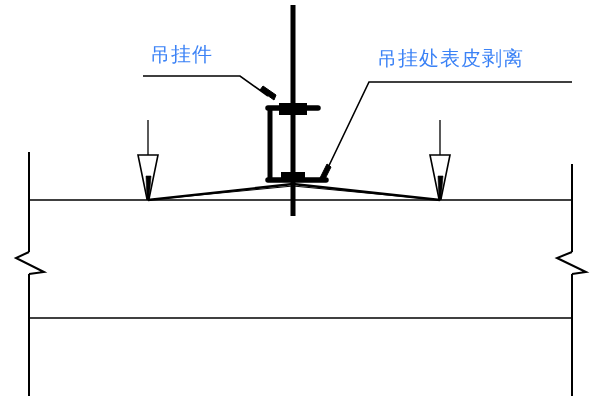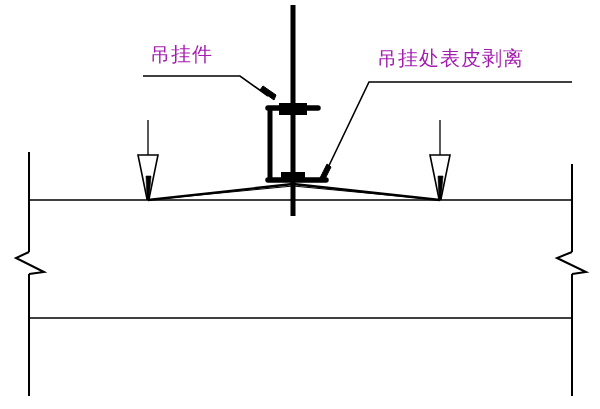--- a/index.html
+++ b/index.html
@@ -23,21 +23,21 @@
     top: 0;
     width: 600px;
     height: 409px;
     display: block;
   }
   .anno-label {
     position: absolute;
     font-family: Liberation Serif, serif;
     font-size: 20px;
     line-height: 24px;
-    color: #a21caf;
+    color: #3b82f6;
     white-space: nowrap;
     letter-spacing: 1px;
   }
   #label-hanger {
     left: 150px;
     top: 42px;
   }
   #label-delamination {
     left: 377px;
     top: 46px;

